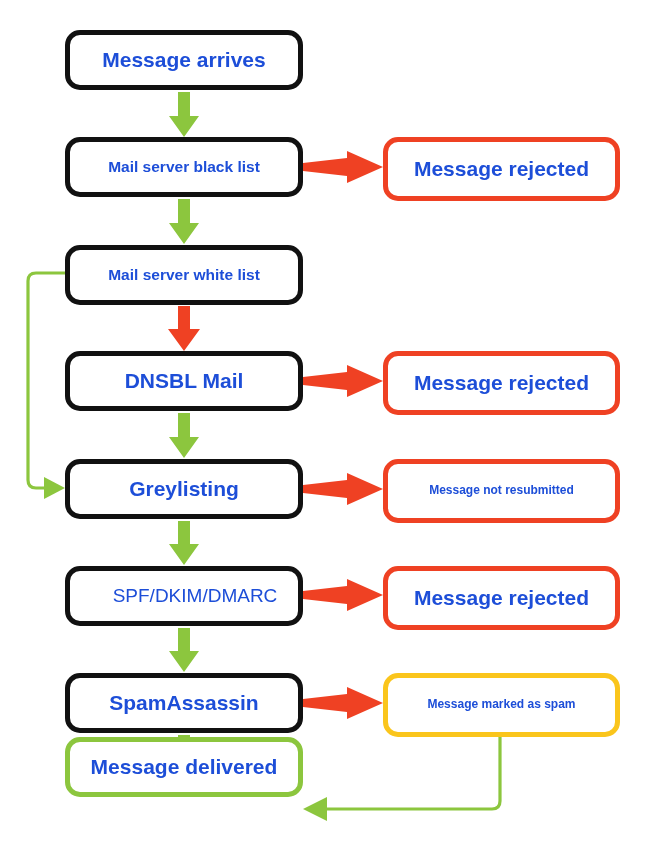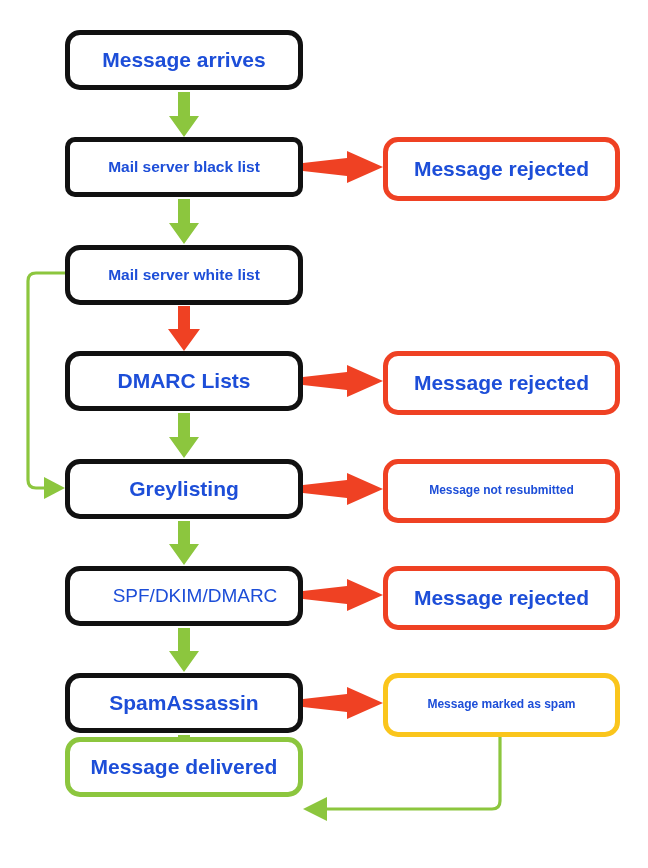--- a/index.html
+++ b/index.html
@@ -128,30 +128,30 @@
     <g>
       <path d="M 500,731 L 500,801 Q 500,809 492,809 L 327,809" fill="none" stroke="#8cc63e" stroke-width="3.2" stroke-linecap="butt"></path>
       <polygon points="327,797 303,809 327,821" fill="#8cc63e"></polygon>
     </g>
   </svg>
 
   <div class="node stage t-lg" style="top:30px;">
     <span>Message arrives</span>
   </div>
 
-  <div class="node stage t-sm" style="top:137px;border-radius:10px;">
+  <div class="node stage t-sm" style="top:137px;">
     <span>Mail server black list</span>
   </div>
 
   <div class="node stage t-sm" style="top:245px;">
     <span>Mail server white list</span>
   </div>
 
   <div class="node stage t-lg" style="top:351px;">
-    <span>DMARC Lists</span>
+    <span>DNSBL Mail</span>
   </div>
 
   <div class="node stage t-lg" style="top:459px;">
     <span>Greylisting</span>
   </div>
 
   <div class="node stage t-md" style="top:566px;">
     <span>SPF/DKIM/DMARC</span>
   </div>
 

